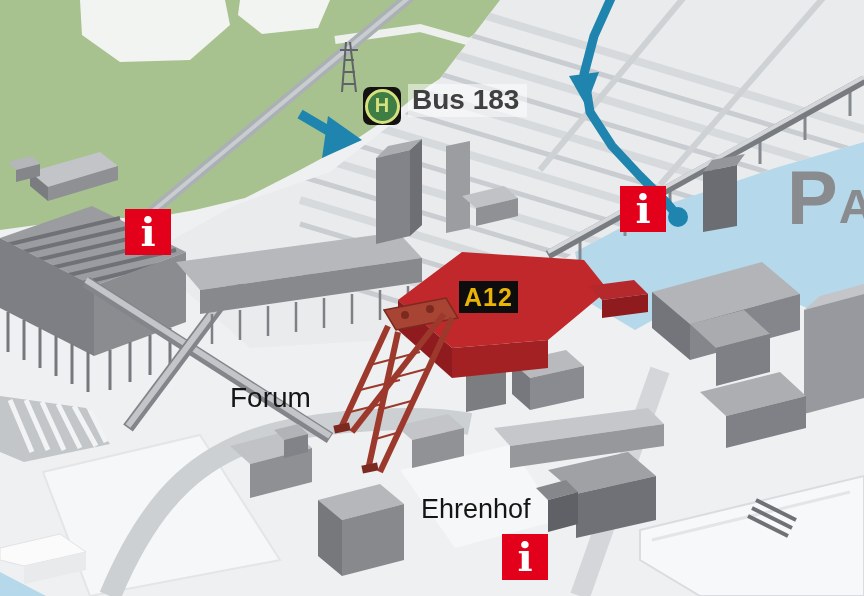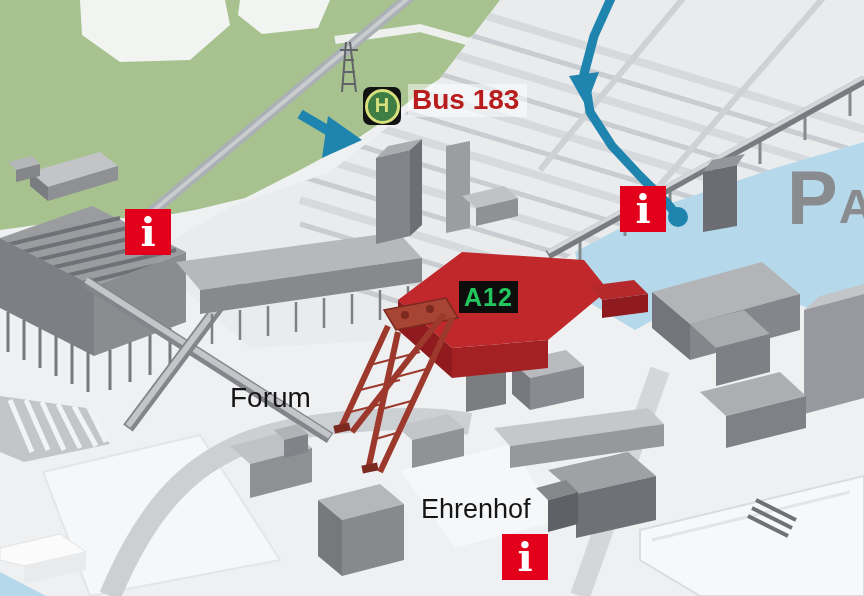--- a/index.html
+++ b/index.html
@@ -19,29 +19,29 @@
   .bus-sign .circle{
     width:29px;height:29px;border-radius:50%;background:#3e7d43;
     border:3px solid #d6e07c;display:flex;align-items:center;justify-content:center;
   }
   .bus-sign .h{
     color:#d6e07c;font-weight:bold;font-size:20px;line-height:1;
     transform:translateY(-1px);
   }
   .bus-text{
     left:408px;top:84px;background:rgba(255,255,255,0.5);
-    padding:1px 8px 3px 4px;color:#b91c1c;white-space:nowrap;
+    padding:1px 8px 3px 4px;color:#404040;white-space:nowrap;
   }
   .bus-line{font-size:28px;font-weight:bold;line-height:1.05;}
   .bus-name{font-size:26px;font-weight:400;line-height:1.1;}
 
   
   .a12-badge{
     left:459px;top:281px;width:59px;height:32px;background:#0d0d0d;
-    color:#22c55e;font-size:25px;font-weight:bold;letter-spacing:1px;
+    color:#eab308;font-size:25px;font-weight:bold;letter-spacing:1px;
     display:flex;align-items:center;justify-content:center;cursor:pointer;
   }
 
   
   .area-label{color:#151515;font-size:28px;white-space:nowrap;}
   .label-forum{left:230px;top:382px;}
   .label-ehrenhof{left:421px;top:494px;font-size:27px;}
 
   
   .parking-label{

